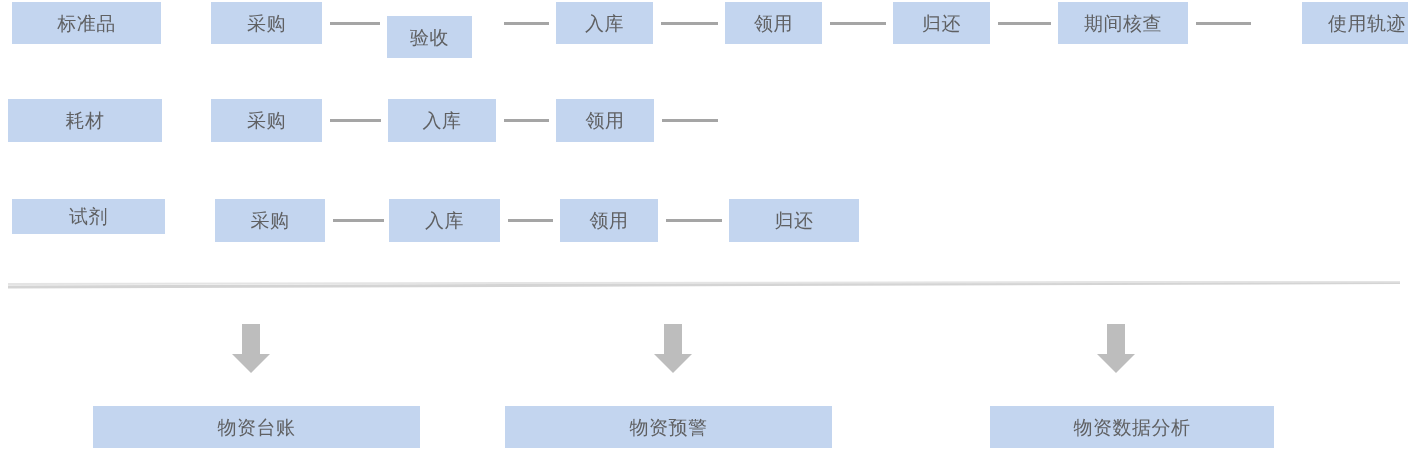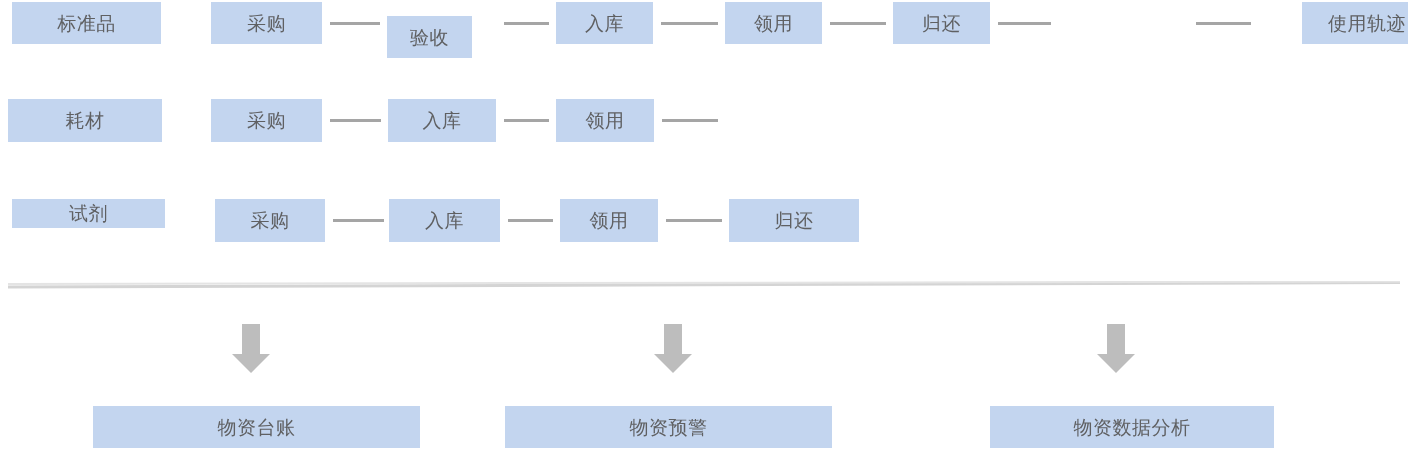--- a/index.html
+++ b/index.html
@@ -75,37 +75,38 @@
 
   <div class="node" style="left:556px; top:2px; width:97px; height:42px;">入库</div>
   <div class="connector" style="left:661px; top:22px; width:57px;"></div>
 
   <div class="node" style="left:725px; top:2px; width:97px; height:42px;">领用</div>
   <div class="connector" style="left:830px; top:22px; width:56px;"></div>
 
   <div class="node" style="left:893px; top:2px; width:97px; height:42px;">归还</div>
   <div class="connector" style="left:998px; top:22px; width:53px;"></div>
 
+  <div class="node" style="left:1058px; top:2px; width:130px; height:42px;">期间核查</div>
   <div class="connector" style="left:1196px; top:22px; width:55px;"></div>
 
   <div class="node" style="left:1302px; top:2px; width:130px; height:42px;">使用轨迹</div>
 
   <div class="node cat" style="left:8px; top:99px; width:154px; height:43px;">耗材</div>
 
   <div class="node" style="left:211px; top:99px; width:111px; height:43px;">采购</div>
   <div class="connector" style="left:330px; top:119px; width:51px;"></div>
 
   <div class="node" style="left:388px; top:99px; width:108px; height:43px;">入库</div>
   <div class="connector" style="left:504px; top:119px; width:45px;"></div>
 
   <div class="node" style="left:556px; top:99px; width:98px; height:43px;">领用</div>
   <div class="connector" style="left:662px; top:119px; width:56px;"></div>
 
 
-  <div class="node cat" style="left:12px; top:199px; width:153px; height:29px;">试剂</div>
+  <div class="node cat" style="left:12px; top:199px; width:153px; height:35px;">试剂</div>
 
   <div class="node" style="left:215px; top:199px; width:110px; height:43px;">采购</div>
   <div class="connector" style="left:333px; top:219px; width:51px;"></div>
 
   <div class="node" style="left:389px; top:199px; width:111px; height:43px;">入库</div>
   <div class="connector" style="left:508px; top:219px; width:45px;"></div>
 
   <div class="node" style="left:560px; top:199px; width:98px; height:43px;">领用</div>
   <div class="connector" style="left:666px; top:219px; width:56px;"></div>
 

